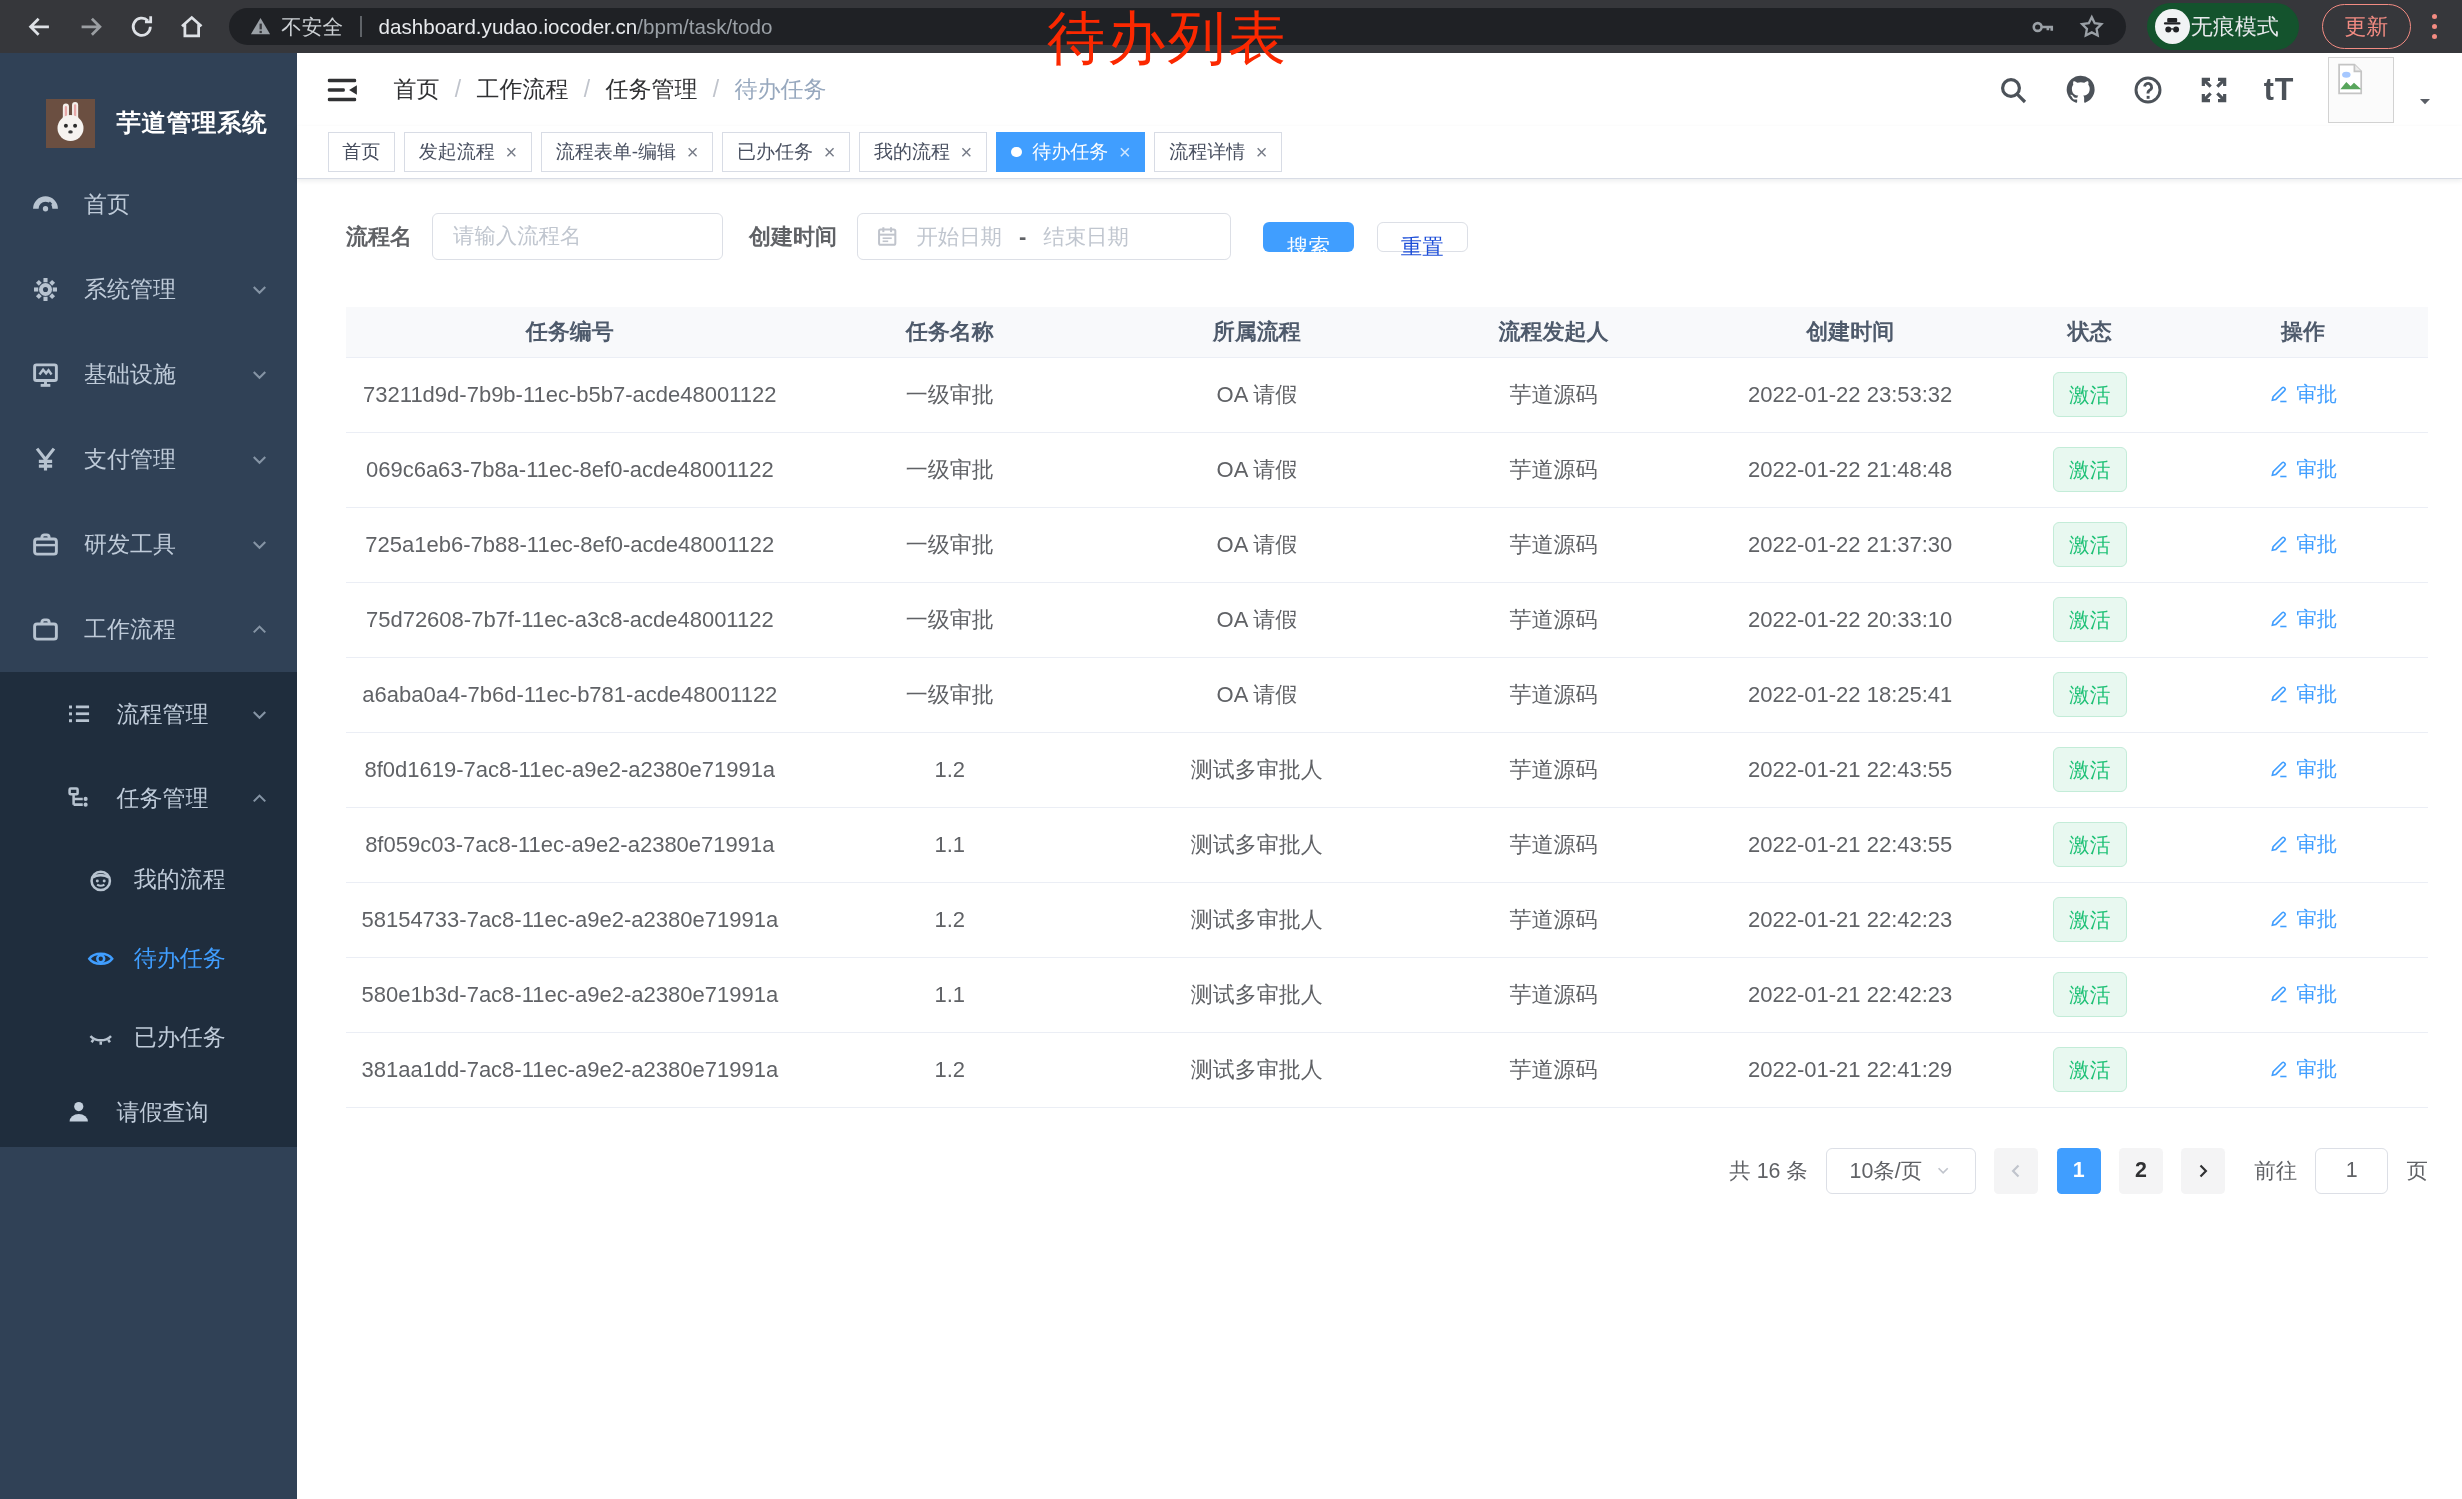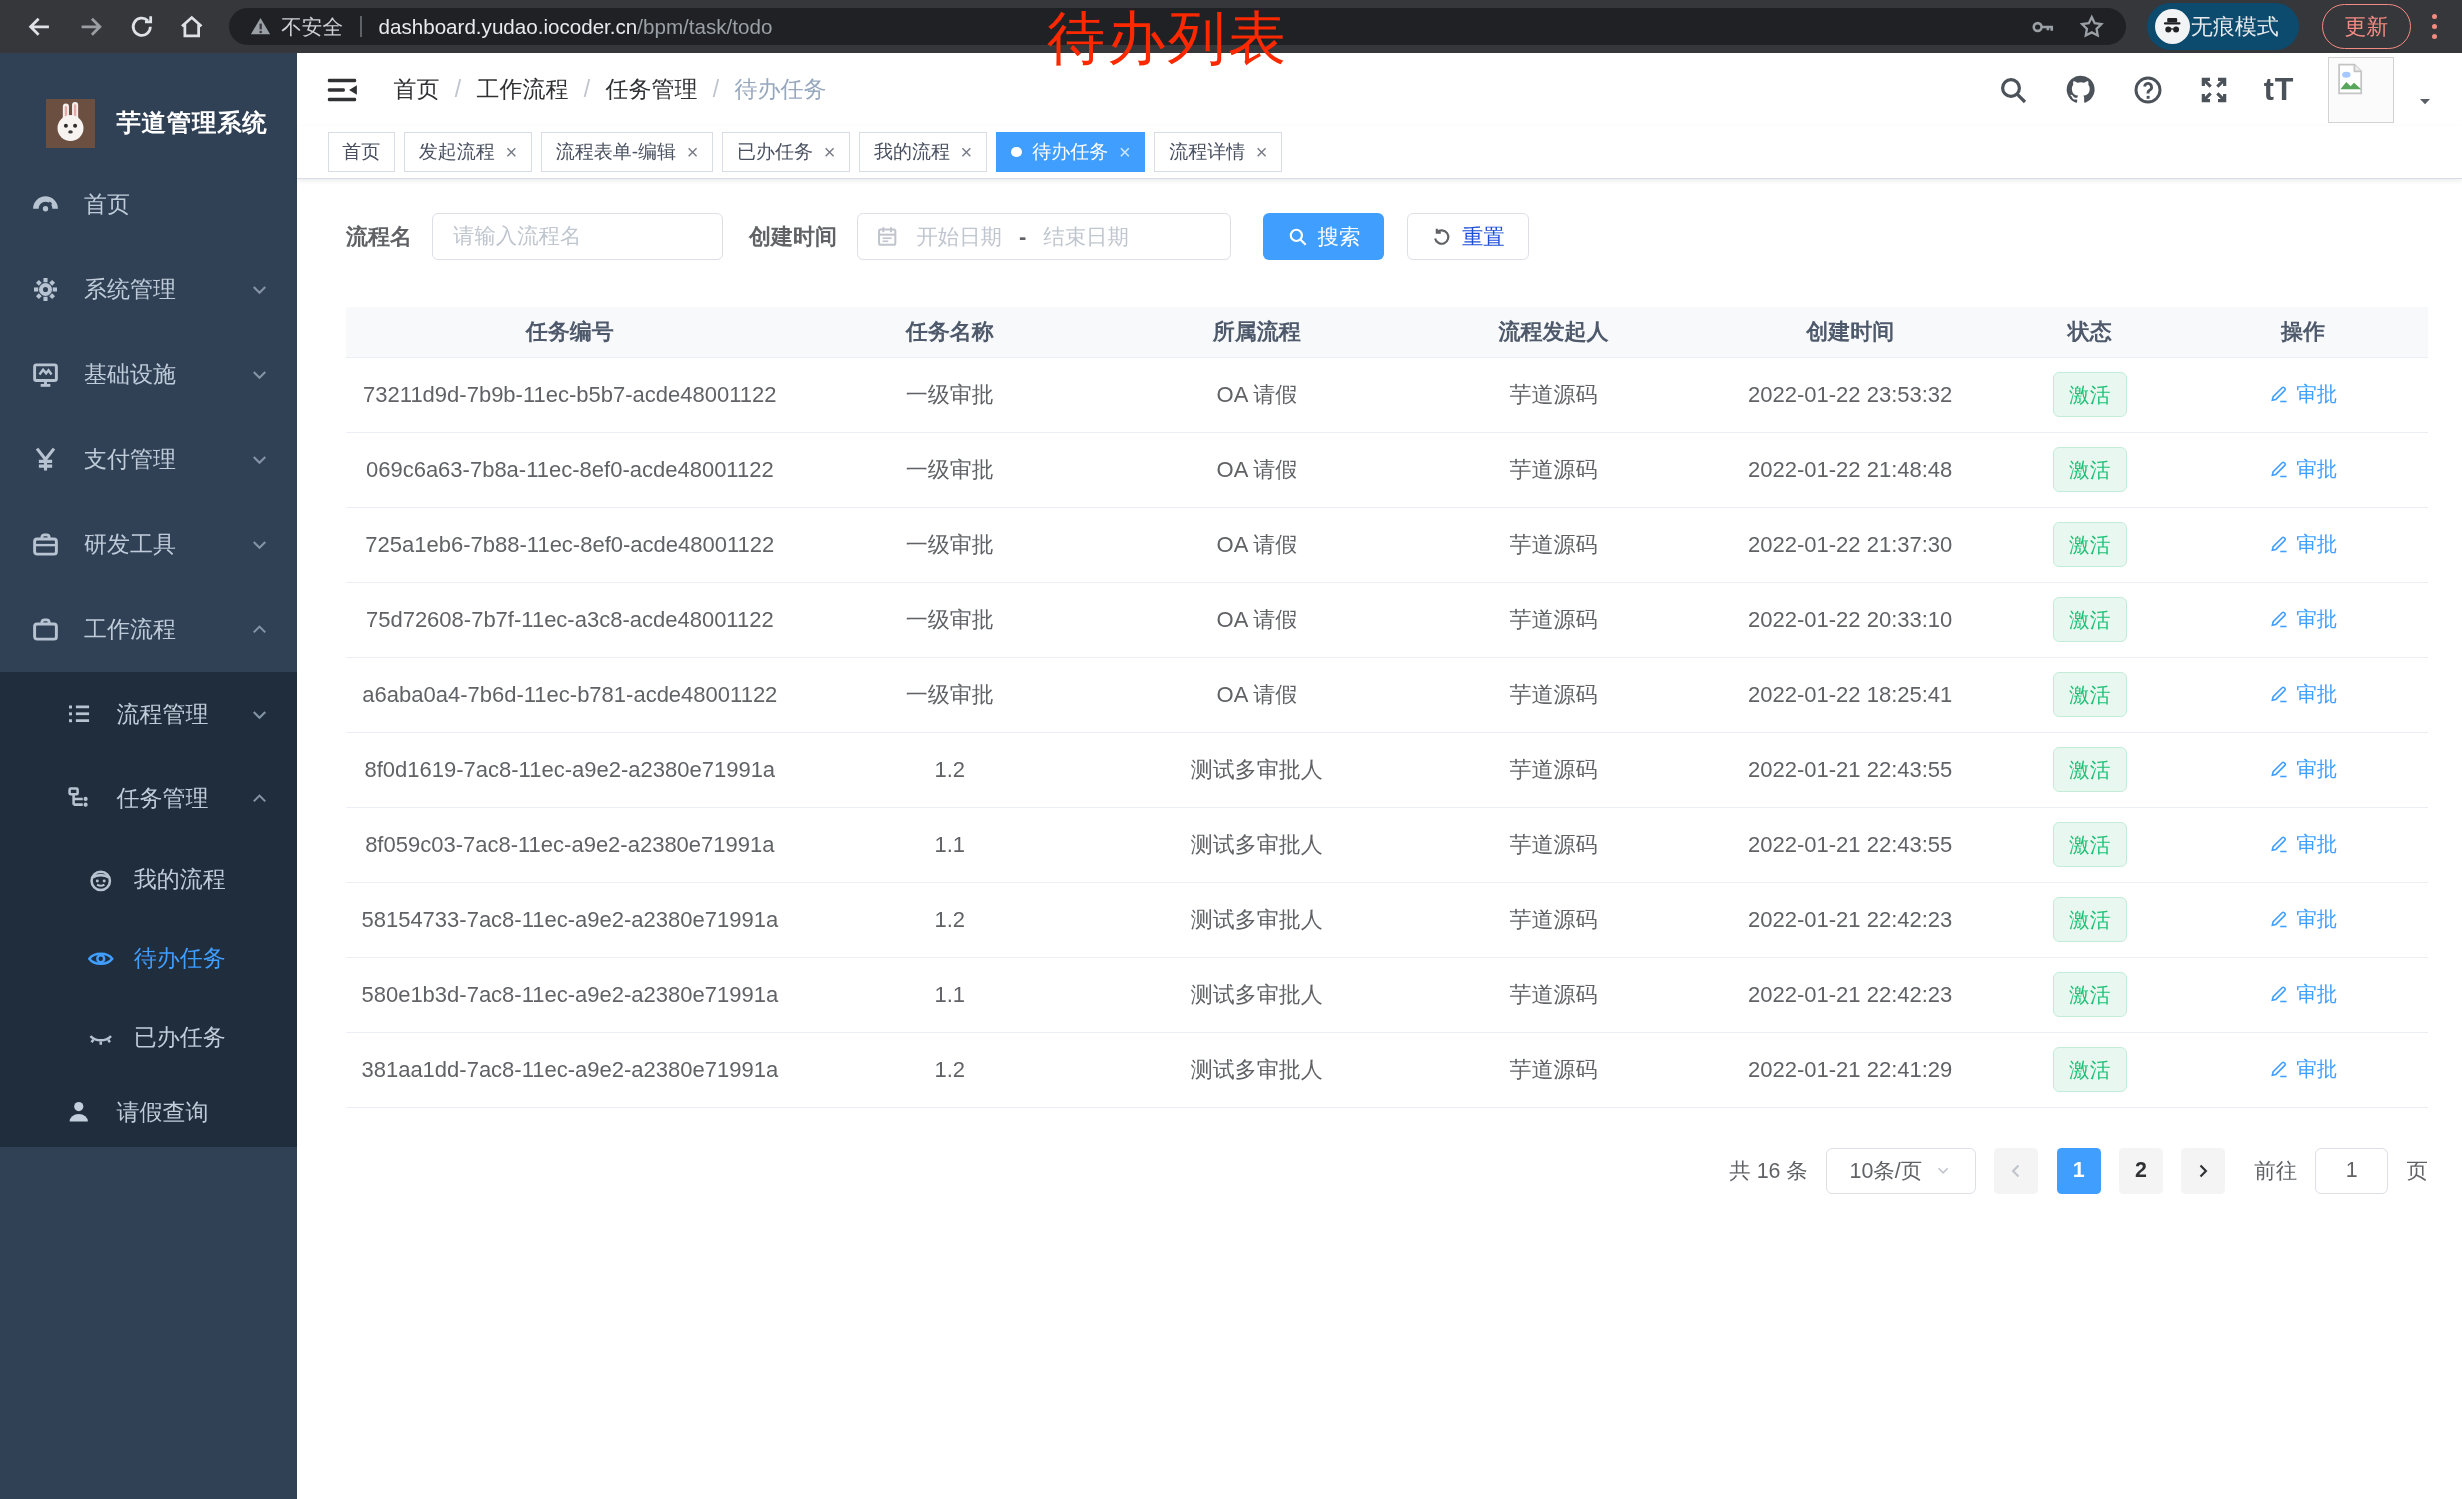--- a/index.html
+++ b/index.html
@@ -11,21 +11,21 @@
     padding:0 20px; color:#dee1e6; }
   .chrome .navbtn { width:40px; height:40px; display:flex; align-items:center; justify-content:center; flex:0 0 auto; cursor:pointer; }
   .chrome .navbtn + .navbtn { margin-left:10.7px; }
   .omnibox { flex:1 1 auto; height:37px; margin-left:17px; background:#1f2125; border-radius:20px;
     display:flex; align-items:center; padding:0 20px; font-size:20.6px; color:#dadce0; min-width:0; }
   .omnibox .sec-label { color:#cdd1d5; margin-left:9.2px; }
   .omnibox .divider { width:1.5px; height:21.4px; background:#5f6368; margin:0 17px; }
   .url-host { color:#e8eaed; }
   .url-path { color:#9aa0a6; }
   .omnibox .spacer { flex:1; }
-  .chip { display:flex; align-items:center; gap:1px; background:#0c4a6e; border-radius:24.4px;
+  .chip { display:flex; align-items:center; gap:1px; background:#14532d; border-radius:24.4px;
     padding:6.1px 20px 6.1px 7.6px; margin-left:21.4px; flex:0 0 auto; }
   .chip-label { color:#e8eaed; font-size:22px; }
   .spy-circle { width:35px; height:35px; border-radius:50%; background:#f1f3f4; display:flex;
     align-items:center; justify-content:center; }
   .update-btn { margin-left:23px; border:1.5px solid #f28b82; color:#f28b82; border-radius:23px;
     padding:6.9px 21.4px; font-size:22px; cursor:pointer; flex:0 0 auto; background:transparent; }
   .kebab { margin-left:17px; display:flex; flex-direction:column; gap:4.6px; cursor:pointer; padding:4.6px; }
   .kebab i { width:5.3px; height:5.3px; border-radius:50%; background:#f28b82; display:block; }
 
   .annotation { position:absolute; left:1047px; top:0px; z-index:50; font-size:58px; font-weight:500;
@@ -78,22 +78,22 @@
   .f-label { font-weight:700; color:#606266; }
   .text-input { width:291px; height:47px; border:1.5px solid #dcdfe6; border-radius:6px; margin-left:20px;
     padding:0 20px; font-size:21.4px; color:#606266; outline:none; background:#fff;
     font-family:"Liberation Sans","DejaVu Sans",sans-serif; }
   .text-input::placeholder { color:#c0c6cf; }
   .f-label.time { margin-left:26px; }
   .date-range { width:374px; height:47px; border:1.5px solid #dcdfe6; border-radius:6.1px; margin-left:20px;
     display:flex; align-items:center; padding:0 17px; gap:17px; background:#fff; cursor:text; }
   .dr-ph { color:#c0c6cf; font-size:21.4px; }
   .dr-sep { color:#606266; font-weight:700; }
-  .btn { height:47px; display:inline-flex; align-items:center; gap:9.2px; border-radius:6.1px;
-    font-size:21.4px; padding:0 23px; cursor:pointer; border:1.5px solid transparent; }
+  .btn { height:30px; display:inline-flex; align-items:center; gap:9.2px; border-radius:6.1px;
+    font-size:21.4px; padding:0 23px; cursor:pointer; border:1.5px solid transparent;flex-direction:column; }
   .btn-primary { background:#409eff; color:#fff; margin-left:32px; }
   .btn-plain { background:#fff; color:#1d4ed8; border-color:#dcdfe6; margin-left:23px; }
 
   
   table.grid { width:100%; border-collapse:collapse; margin-top:47px; table-layout:fixed; }
   .grid th { background:#f8f9fb; color:#4e5a6b; font-weight:700; font-size:22px; height:50px;
     text-align:center; border-bottom:1.5px solid #ebeef5; }
   .grid td { height:75px; text-align:center; font-size:22px; color:#606266;
     border-bottom:1.5px solid #ebeef5; overflow:hidden; }
   .tag-success { display:inline-block; padding:7.6px 15.3px; border-radius:6.1px; background:#e8f8f0;

